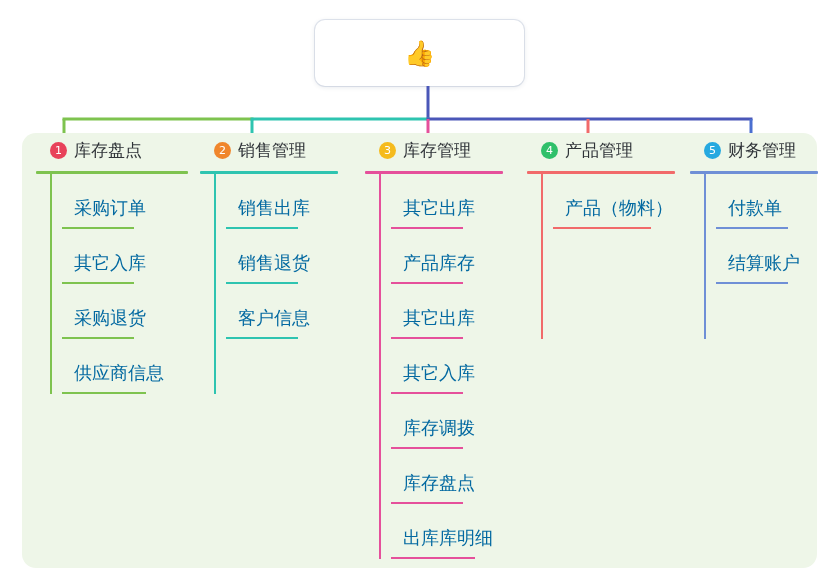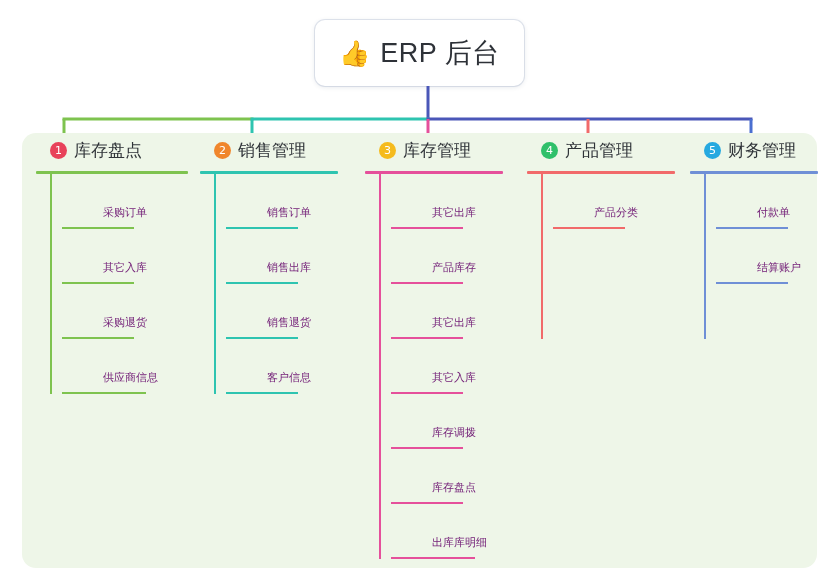--- a/index.html
+++ b/index.html
@@ -124,40 +124,38 @@
   .leaf {
     position: relative;
     height: 55px;
     box-sizing: border-box;
     margin-left: 12px;
   }
   .leaf-label {
     position: absolute;
     left: 12px;
     bottom: 9px;
-    font-size: 11px;
-    color: #701a75;
+    font-size: 18px;
+    color: #0369a1;
     white-space: nowrap;
-    margin-left: 29px;
   }
   .leaf-rule {
     position: absolute;
     left: 0;
     bottom: 0;
     height: 2px;
   }
 </style>
 </head>
 <body>
 
 <div id="canvas">
 
   <div class="root-node">
     <span class="root-emoji">👍</span>
-    <span class="root-title">ERP 后台</span>
   </div>
 
   <svg id="connectors" viewBox="0 0 839 588">
       <line x1="428" y1="86" x2="428" y2="119" stroke="#4a57b8" stroke-width="3" stroke-linecap="butt"></line>
       <line x1="62.5" y1="119" x2="253.5" y2="119" stroke="#7ec34f" stroke-width="3" stroke-linecap="butt"></line>
       <line x1="250.5" y1="119" x2="429.5" y2="119" stroke="#2ec4b0" stroke-width="3" stroke-linecap="butt"></line>
       <line x1="426.5" y1="119" x2="752.5" y2="119" stroke="#4a57b8" stroke-width="3" stroke-linecap="butt"></line>
       <line x1="64" y1="119" x2="64" y2="151" stroke="#7ec34f" stroke-width="3" stroke-linecap="butt"></line>
       <line x1="252" y1="119" x2="252" y2="151" stroke="#2ec4b0" stroke-width="3" stroke-linecap="butt"></line>
       <line x1="428" y1="119" x2="428" y2="151" stroke="#e5509b" stroke-width="3" stroke-linecap="butt"></line>
@@ -196,24 +194,20 @@
       </div>
       <div class="column" style="left: 178px; width: 138px;">
         <div class="col-head">
           <span class="badge" style="background: rgb(240, 134, 44);">2</span>
           <span class="col-title">销售管理</span>
         </div>
         <div class="head-rule" style="background: rgb(46, 196, 176); width: 138px;"></div>
         <div class="leaves">
           <div class="spine" style="background: rgb(46, 196, 176); height: 220px;"></div>
           <div class="leaf">
-            <span class="leaf-label">销售订单</span>
-            <div class="leaf-rule" style="background: rgb(46, 196, 176); width: 72px;"></div>
-          </div>
-          <div class="leaf">
             <span class="leaf-label">销售出库</span>
             <div class="leaf-rule" style="background: rgb(46, 196, 176); width: 72px;"></div>
           </div>
           <div class="leaf">
             <span class="leaf-label">销售退货</span>
             <div class="leaf-rule" style="background: rgb(46, 196, 176); width: 72px;"></div>
           </div>
           <div class="leaf">
             <span class="leaf-label">客户信息</span>
             <div class="leaf-rule" style="background: rgb(46, 196, 176); width: 72px;"></div>
@@ -260,22 +254,22 @@
       </div>
       <div class="column" style="left: 505px; width: 148px;">
         <div class="col-head">
           <span class="badge" style="background: rgb(47, 192, 106);">4</span>
           <span class="col-title">产品管理</span>
         </div>
         <div class="head-rule" style="background: rgb(241, 106, 106); width: 148px;"></div>
         <div class="leaves">
           <div class="spine" style="background: rgb(241, 106, 106); height: 165px;"></div>
           <div class="leaf">
-            <span class="leaf-label">产品分类</span>
-            <div class="leaf-rule" style="background: rgb(241, 106, 106); width: 72px;"></div>
+            <span class="leaf-label">产品（物料）</span>
+            <div class="leaf-rule" style="background: rgb(241, 106, 106); width: 98px;"></div>
           </div>
         </div>
       </div>
       <div class="column" style="left: 668px; width: 128px;">
         <div class="col-head">
           <span class="badge" style="background: rgb(38, 169, 224);">5</span>
           <span class="col-title">财务管理</span>
         </div>
         <div class="head-rule" style="background: rgb(111, 143, 214); width: 128px;"></div>
         <div class="leaves">

